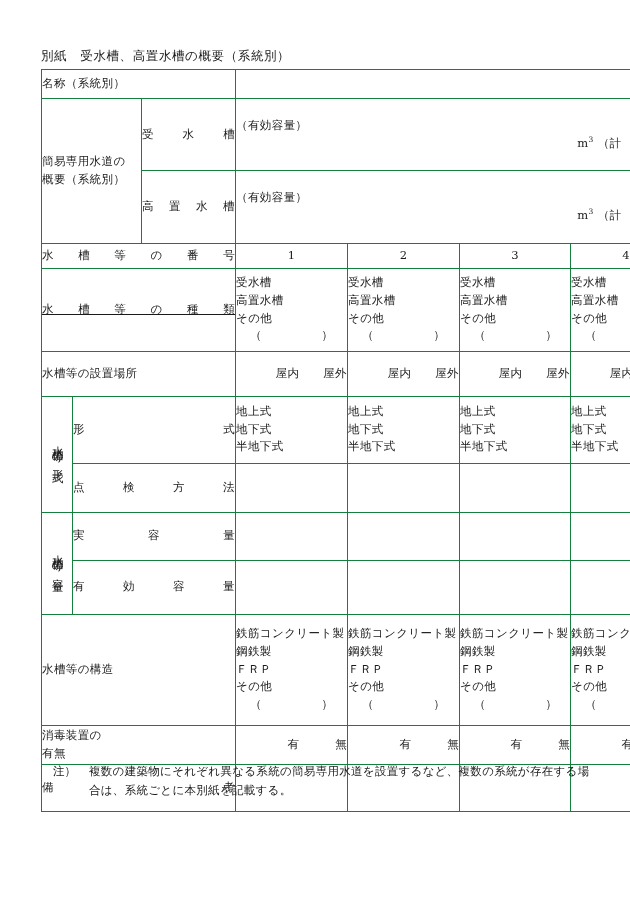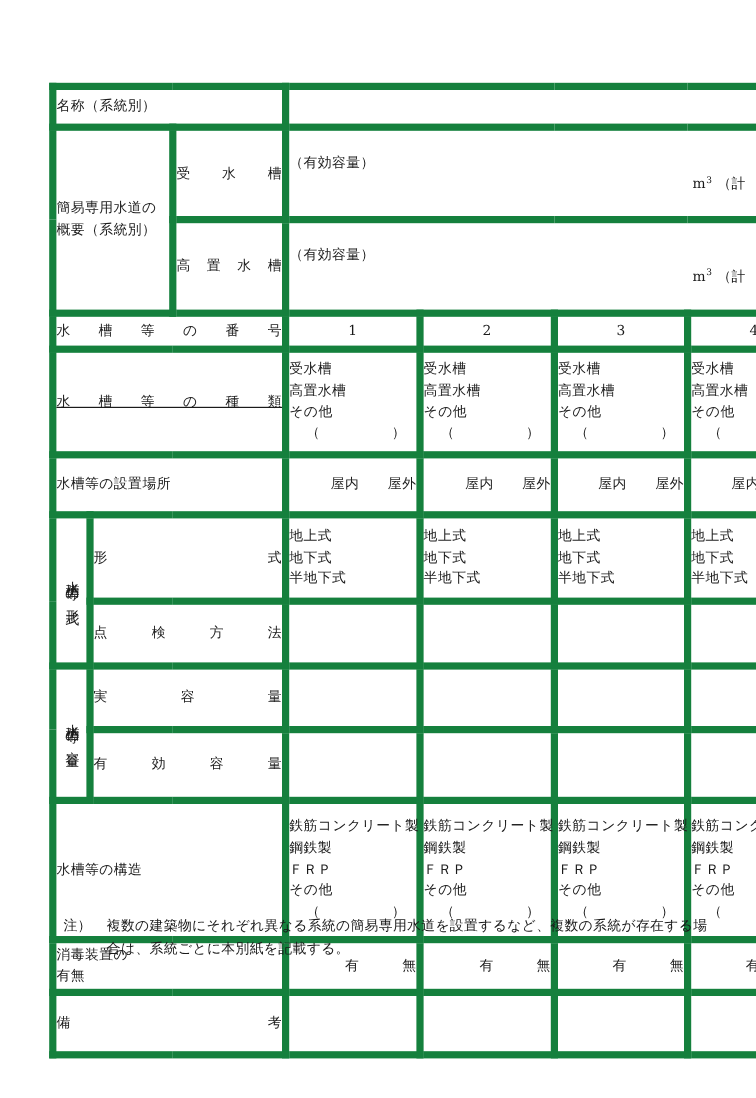--- a/index.html
+++ b/index.html
@@ -31,21 +31,21 @@
   }
   table.form {
     position: absolute;
     left: 41px;
     top: 69px;
     width: 547px;
     border-collapse: collapse;
     table-layout: fixed;
   }
   table.form td {
-    border: 6px solid #15803d;
+    border: 1px solid #15803d;
     font-size: 11.5px;
     line-height: 1.55;
     padding: 0;
     vertical-align: middle;
     letter-spacing: 0.4px;
   }
   
   .lbl {
     padding: 3px 6px;
     text-align: left;
@@ -133,20 +133,21 @@
     text-indent: 0;
     letter-spacing: 0.3px;
   }
   .blank { }
 </style>
 </head>
 <body>
 
 <div class="page">
 
+  <div class="doc-title">別紙　受水槽、高置水槽の概要（系統別）</div>
 
   <table class="form">
     <colgroup>
       <col style="width:31px">
       <col style="width:69px">
       <col style="width:94px">
       <col style="width:112px">
       <col style="width:112px">
       <col style="width:111px">
       <col style="width:111px">

